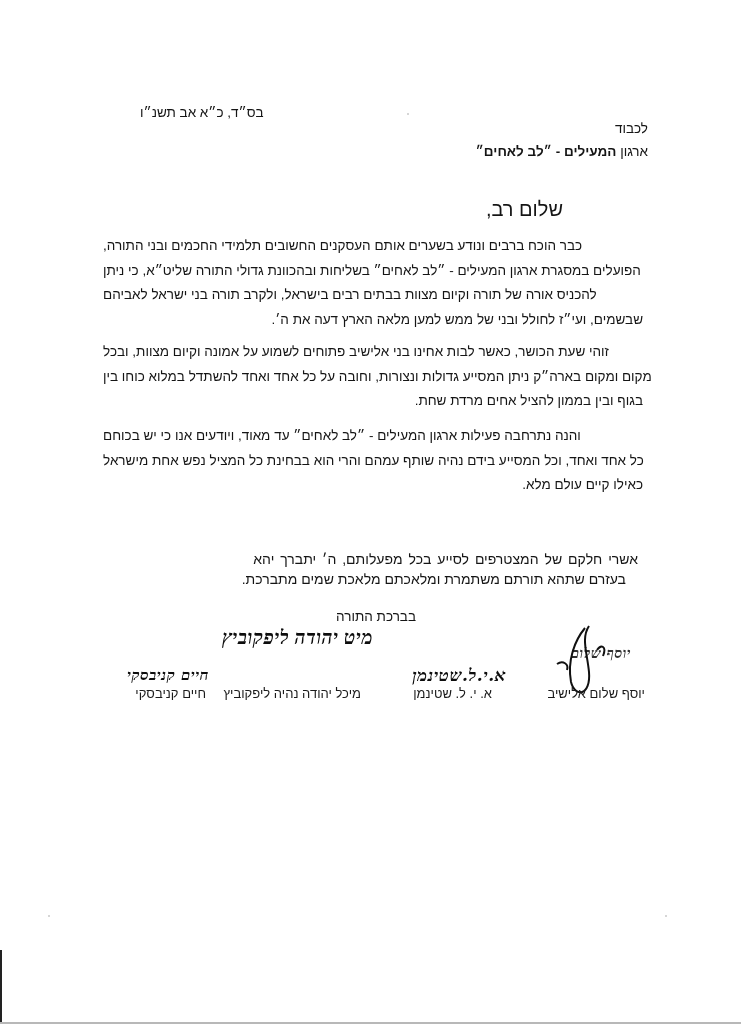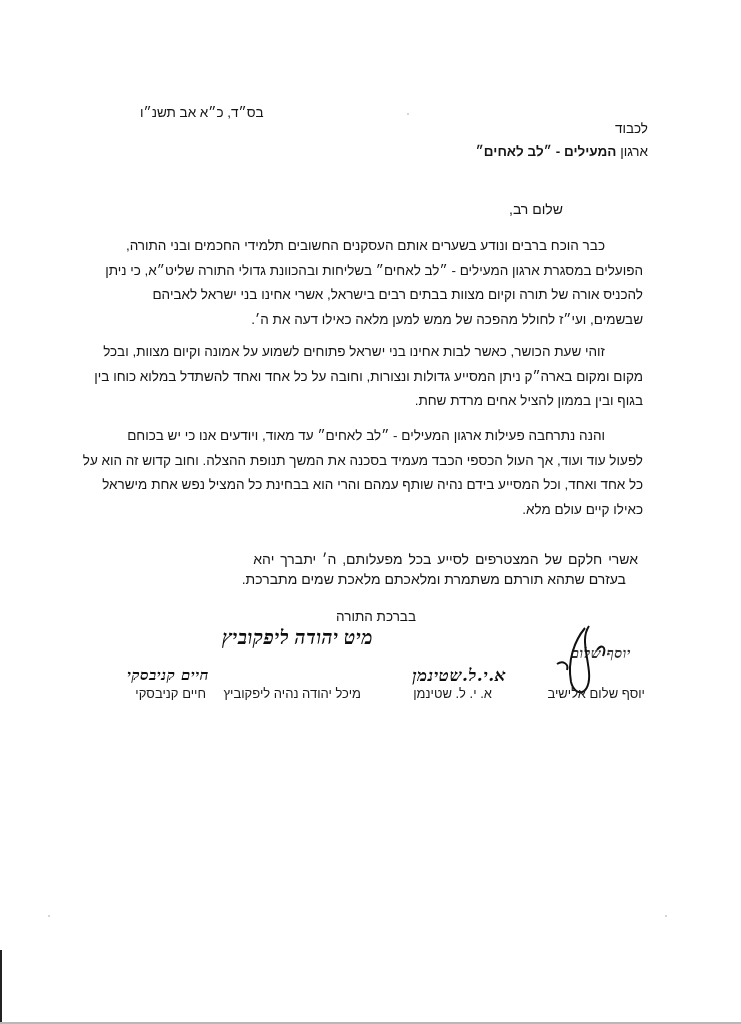--- a/index.html
+++ b/index.html
@@ -8,21 +8,21 @@
     background:#ffffff; color:#141414;
     font-family:"Liberation Sans", "DejaVu Sans", sans-serif;
   }
   .page { position:absolute; inset:0; }
   .line {
     position:absolute; direction:rtl; white-space:nowrap;
     font-size:13.5px; line-height:18px; color:#151515;
   }
   .b { font-weight:bold; }
   .para { position:absolute; direction:rtl; font-size:13.5px; color:#151515; }
-  .para .row { height:24.5px; line-height:24.5px; white-space:nowrap; display:flex; justify-content:flex-start; }
+  .para .row { height:24.5px; line-height:24.5px; white-space:nowrap; display:flex; justify-content:flex-end; }
   .para .row.last { justify-content:flex-start; }
   .sig-name {
     position:absolute; direction:rtl; white-space:nowrap;
     font-size:13px; color:#1a1a1a;
   }
   .sig {
     position:absolute; direction:rtl; white-space:nowrap;
     font-family:"DejaVu Serif", serif; font-style:italic; font-weight:bold;
     font-size:17px; color:#0d0d0d; letter-spacing:0.5px;
   }
@@ -35,55 +35,52 @@
 <body>
 
 <div class="page">
 
   <div class="line" style="left:93px; top:104px;margin-left:47px;">בס״ד, כ״א אב תשנ״ו</div>
   <div class="line" style="right:93px; top:120px;">לכבוד</div>
   <div class="line" style="right:93px; top:143px;margin-left:16px;">
     <span>ארגון </span><span class="b">המעילים</span><span class="b"> - ״לב לאחים״</span>
   </div>
 
-  <div class="line" style="right:178px; top:200px; font-size:14px;">שלום רב,</div>
+  <div class="line" style="right:178px; top:200px; font-size:20px;">שלום רב,</div>
 
   <div class="para" style="left:103px; width:540px; top:234px;">
     <div class="row" style="padding-right:38px;">
         <span>כבר הוכח ברבים ונודע בשערים אותם העסקנים החשובים תלמידי החכמים ובני התורה,</span>
       </div>
     <div class="row">
         <span>הפועלים במסגרת ארגון המעילים - ״לב לאחים״ בשליחות ובהכוונת גדולי התורה שליט״א, כי ניתן</span>
       </div>
     <div class="row">
-        <span>להכניס אורה של תורה וקיום מצוות בבתים רבים בישראל, אשרי אחינו בני ישראל לאביהם</span>
+        <span>להכניס אורה של תורה וקיום מצוות בבתים רבים בישראל, ולקרב תורה בני ישראל לאביהם</span>
       </div>
     <div class="row last">
-        <span>שבשמים, ועי״ז לחולל מהפכה של ממש למען מלאה כאילו דעה את ה׳.</span>
+        <span>שבשמים, ועי״ז לחולל ובני של ממש למען מלאה הארץ דעה את ה׳.</span>
       </div>
   </div>
 
   <div class="para" style="left:103px; width:540px; top:340px;">
     <div class="row" style="padding-right:38px;">
-        <span>זוהי שעת הכושר, כאשר לבות אחינו בני ישראל פתוחים לשמוע על אמונה וקיום מצוות, ובכל</span>
+        <span>זוהי שעת הכושר, כאשר לבות אחינו בני אלישיב פתוחים לשמוע על אמונה וקיום מצוות, ובכל</span>
       </div>
     <div class="row">
         <span>מקום ומקום בארה״ק ניתן המסייע גדולות ונצורות,   וחובה על כל אחד ואחד להשתדל במלוא כוחו בין</span>
       </div>
     <div class="row last">
         <span>בגוף ובין בממון להציל אחים מרדת שחת.</span>
       </div>
   </div>
 
   <div class="para" style="left:103px; width:540px; top:424px;">
     <div class="row" style="padding-right:38px;">
         <span>והנה נתרחבה פעילות ארגון המעילים - ״לב לאחים״ עד מאוד, ויודעים אנו כי יש בכוחם</span>
-      </div>
-    <div class="row">
-        <span>לפעול עוד ועוד, אך העול הכספי הכבד מעמיד בסכנה את המשך תנופת ההצלה. וחוב קדוש זה הוא על</span>
       </div>
     <div class="row">
         <span>כל אחד ואחד, וכל המסייע בידם  נהיה שותף עמהם והרי הוא בבחינת כל המציל נפש אחת מישראל</span>
       </div>
     <div class="row last">
         <span>כאילו קיים עולם מלא.</span>
       </div>
   </div>
 
   <div class="line" style="right:103px; top:550px; font-size:14px; word-spacing:2px;">אשרי חלקם של המצטרפים לסייע בכל מפעלותם, ה׳ יתברך יהא</div>

